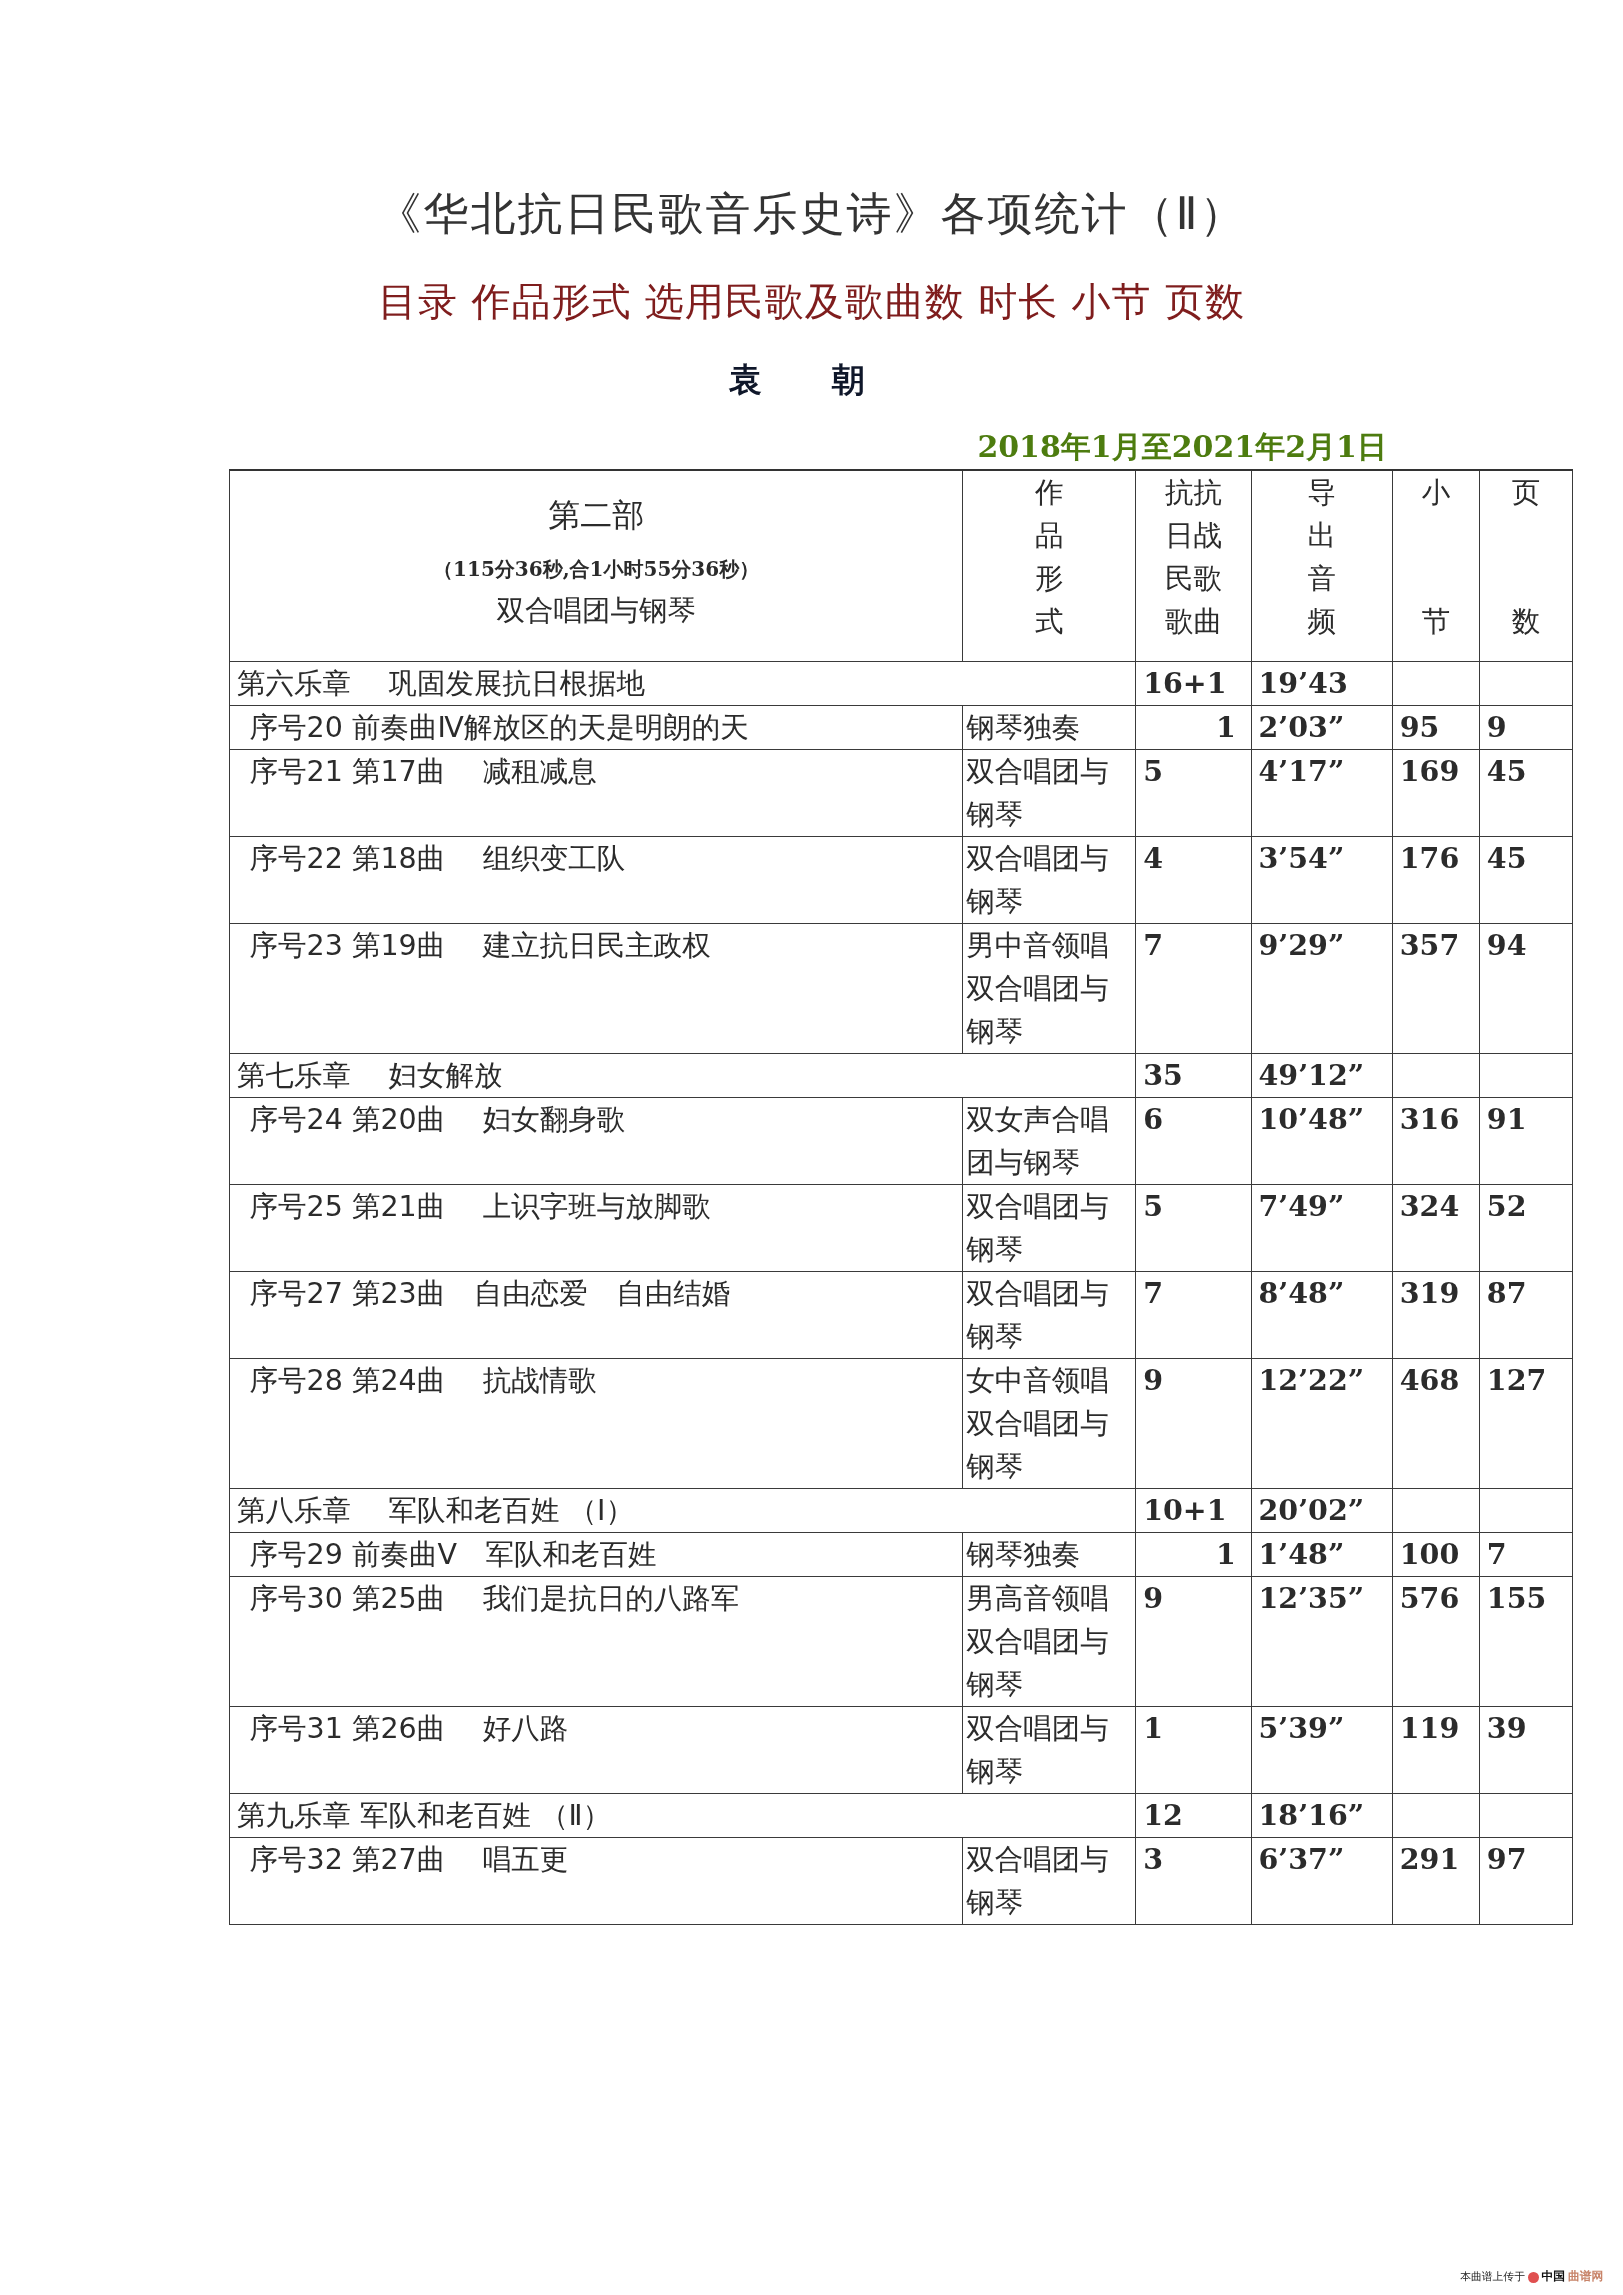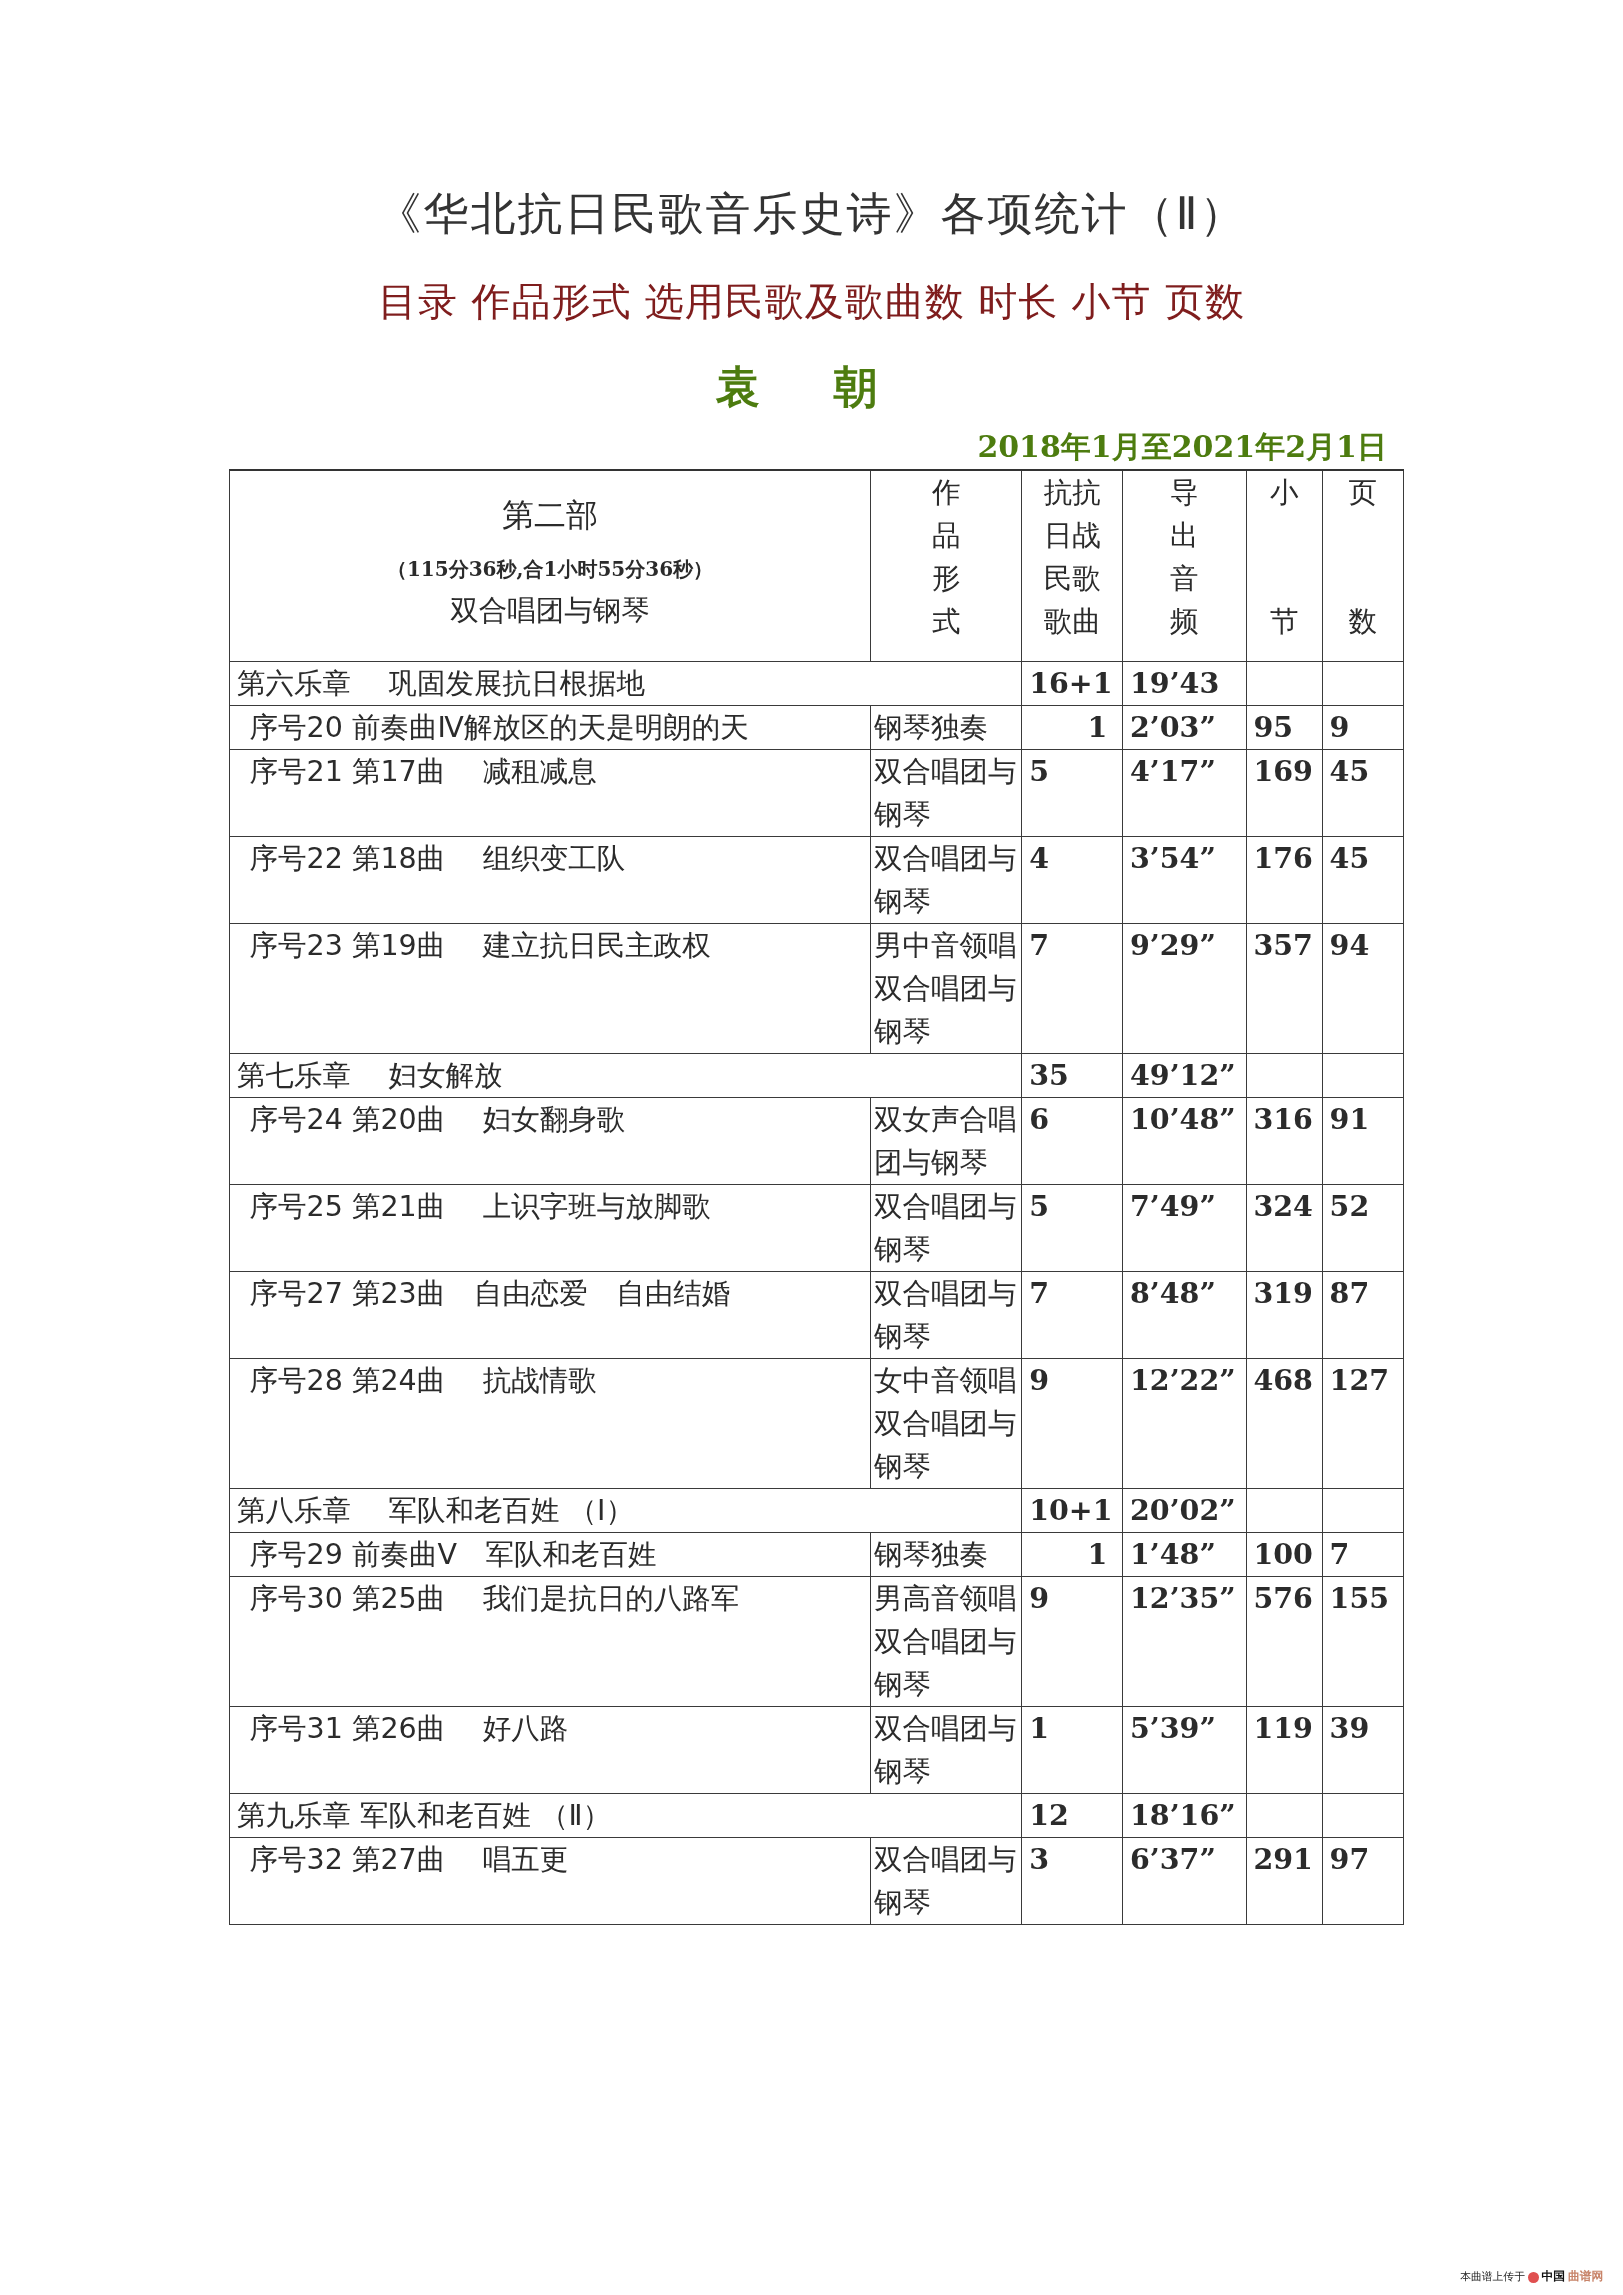--- a/index.html
+++ b/index.html
@@ -10,27 +10,27 @@
   .title {
     position: absolute; left: 0; right: 0; top: 184px; text-align: center;
     font-family: Liberation Serif, serif; font-size: 45px; letter-spacing: 2px; color: #333;
   }
   .subtitle {
     position: absolute; left: 0; right: 0; top: 275px; text-align: center;
     font-family: "DejaVu Sans", sans-serif; font-size: 39px; letter-spacing: 1px; color: #7f1d1d;
   }
   .author {
     position: absolute; left: 0; right: 0; top: 358px; text-align: center;
-    font-family: "DejaVu Sans", sans-serif; font-size: 44px; font-weight: bold; letter-spacing: 29.4px; color: #4d7c0f;
+    font-family: "DejaVu Sans", sans-serif; font-size: 33px; font-weight: bold; letter-spacing: 29.4px; color: #0f172a;
   }
   .daterange {
     position: absolute; right: 236px; top: 427px; font-size: 30px; font-weight: bold; color: #4d7c0f;
   }
   table.stats {
-    position: absolute; left: 229px; top: 469px; width: 1175px;
+    position: absolute; left: 229px; top: 469px; width: 1344px;
     border-collapse: collapse; table-layout: fixed;
   }
   table.stats td {
     border: 1.5px solid #3a3a3a; vertical-align: top; padding: 0 6.9px;
     font-size: 28.5px; line-height: 43px;
   }
   table.stats tr.header-row td { border-top: 2.5px solid #333; }
   .hdr-main { text-align: center; }
   .hdr-main .part { font-family: "DejaVu Sans", sans-serif; font-size: 32px; line-height: 69px; padding-top: 9.8px; }
   .hdr-main .dur { font-weight: bold; font-size: 20px; line-height: 39px; }

